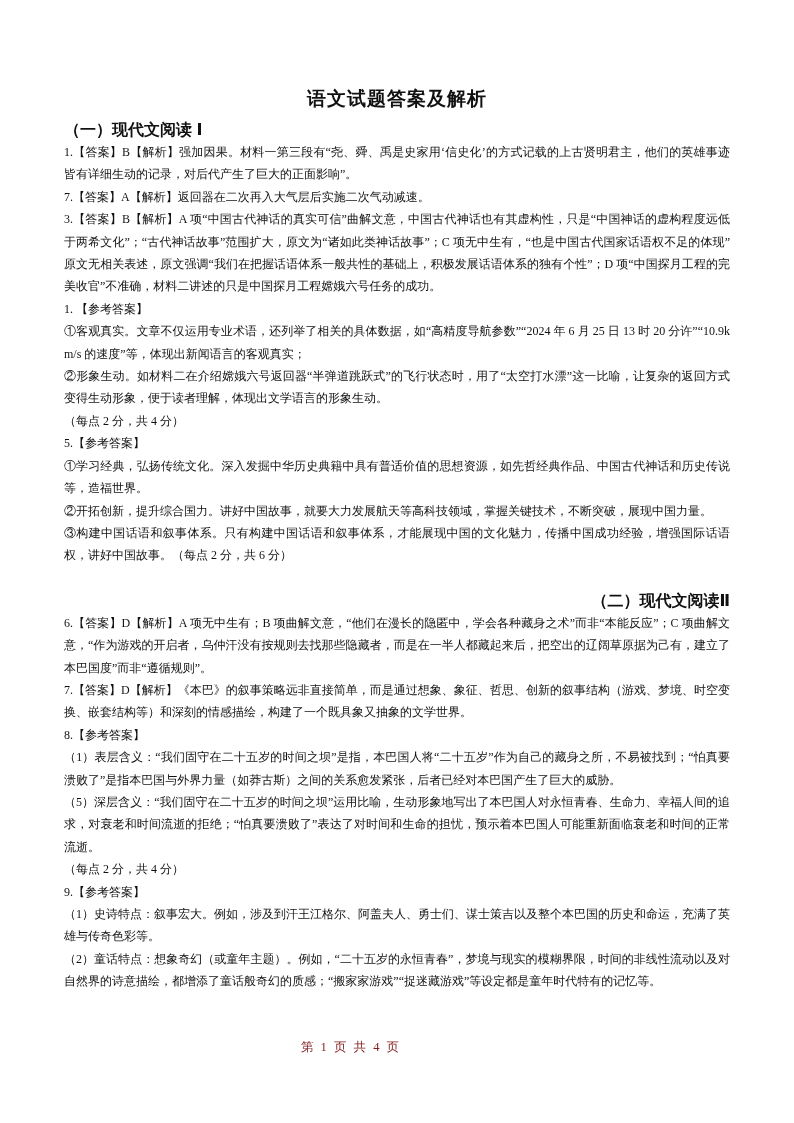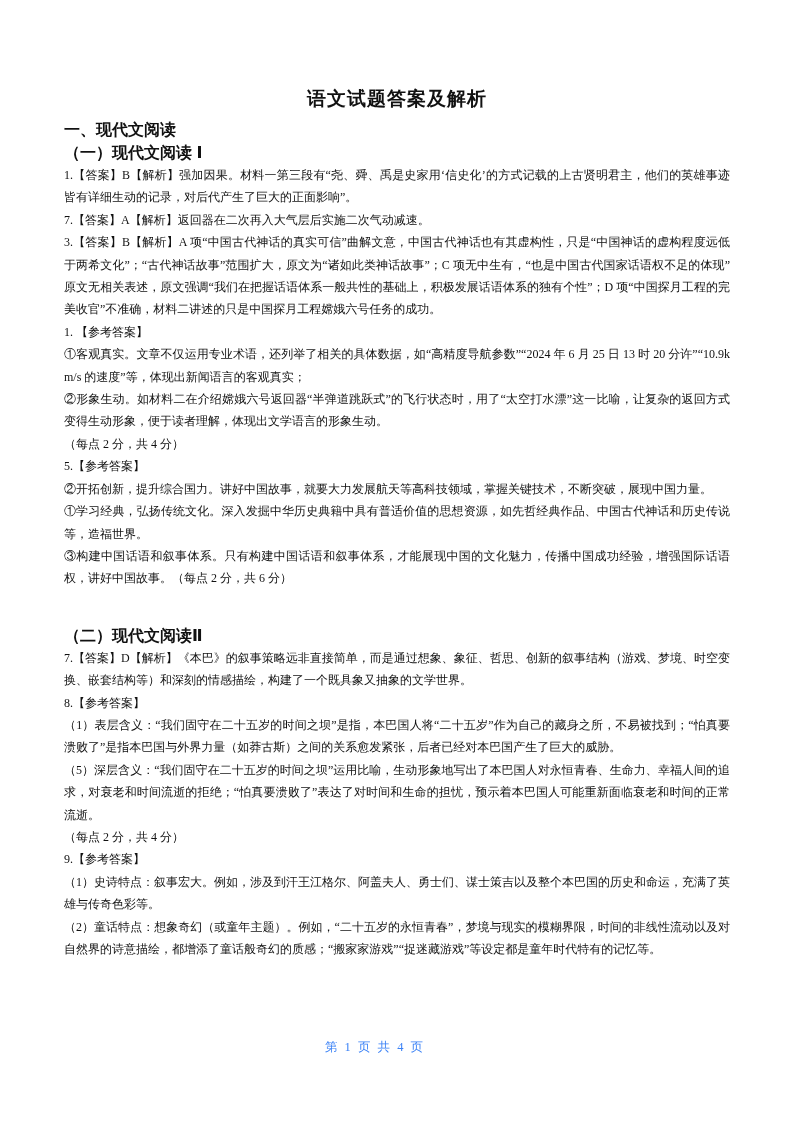--- a/index.html
+++ b/index.html
@@ -33,68 +33,68 @@
     letter-spacing: 1px;
   }
   .sec-heading, .sub-heading {
     font-family: "Liberation Sans", "DejaVu Sans", sans-serif;
     font-weight: 700;
     font-size: 16px;
     line-height: 23px;
     margin: 0;
   }
   .sub-heading--spaced {
-    margin-top: 34px;
+    margin-top: 22px;
+    text-align: right;
   }
   .para {
     font-size: 12px;
     line-height: 22.4px;
     text-align: justify;
     margin: 0;
     word-break: break-all;
   }
   .footer {
     position: absolute;
     top: 1038px;
     left: 0;
     width: 702px;
     text-align: center;
     font-size: 12.5px;
     line-height: 18px;
-    color: #3b82f6;
+    color: #7f1d1d;
     letter-spacing: 2px;
-    margin-left: 24px;
   }
 </style>
 </head>
 <body>
 
 <div class="page">
   <div class="content">
 
     <h1 class="doc-title">语文试题答案及解析</h1>
 
-    <h2 class="sec-heading">一、现代文阅读</h2>
 
     <h3 class="sub-heading">（一）现代文阅读 Ⅰ</h3>
 
     <p class="para">1.【答案】B【解析】强加因果。材料一第三段有“尧、舜、禹是史家用‘信史化’的方式记载的上古贤明君主，他们的英雄事迹皆有详细生动的记录，对后代产生了巨大的正面影响”。</p>
     <p class="para">7.【答案】A【解析】返回器在二次再入大气层后实施二次气动减速。</p>
     <p class="para">3.【答案】B【解析】A 项“中国古代神话的真实可信”曲解文意，中国古代神话也有其虚构性，只是“中国神话的虚构程度远低于两希文化”；“古代神话故事”范围扩大，原文为“诸如此类神话故事”；C 项无中生有，“也是中国古代国家话语权不足的体现”原文无相关表述，原文强调“我们在把握话语体系一般共性的基础上，积极发展话语体系的独有个性”；D 项“中国探月工程的完美收官”不准确，材料二讲述的只是中国探月工程嫦娥六号任务的成功。</p>
     <p class="para">1. 【参考答案】</p>
     <p class="para">①客观真实。文章不仅运用专业术语，还列举了相关的具体数据，如“高精度导航参数”“2024 年 6 月 25 日 13 时 20 分许”“10.9km/s 的速度”等，体现出新闻语言的客观真实；</p>
     <p class="para">②形象生动。如材料二在介绍嫦娥六号返回器“半弹道跳跃式”的飞行状态时，用了“太空打水漂”这一比喻，让复杂的返回方式变得生动形象，便于读者理解，体现出文学语言的形象生动。</p>
     <p class="para">（每点 2 分，共 4 分）</p>
     <p class="para">5.【参考答案】</p>
+    <p class="para">①学习经典，弘扬传统文化。深入发掘中华历史典籍中具有普适价值的思想资源，如先哲经典作品、中国古代神话和历史传说等，造福世界。</p>
     <p class="para">②开拓创新，提升综合国力。讲好中国故事，就要大力发展航天等高科技领域，掌握关键技术，不断突破，展现中国力量。</p>
-    <p class="para">①学习经典，弘扬传统文化。深入发掘中华历史典籍中具有普适价值的思想资源，如先哲经典作品、中国古代神话和历史传说等，造福世界。</p>
     <p class="para">③构建中国话语和叙事体系。只有构建中国话语和叙事体系，才能展现中国的文化魅力，传播中国成功经验，增强国际话语权，讲好中国故事。（每点 2 分，共 6 分）</p>
 
     <h3 class="sub-heading sub-heading--spaced">（二）现代文阅读Ⅱ</h3>
 
+    <p class="para">6.【答案】D【解析】A 项无中生有；B 项曲解文意，“他们在漫长的隐匿中，学会各种藏身之术”而非“本能反应”；C 项曲解文意，“作为游戏的开启者，乌仲汗没有按规则去找那些隐藏者，而是在一半人都藏起来后，把空出的辽阔草原据为己有，建立了本巴国度”而非“遵循规则”。</p>
     <p class="para">7.【答案】D【解析】《本巴》的叙事策略远非直接简单，而是通过想象、象征、哲思、创新的叙事结构（游戏、梦境、时空变换、嵌套结构等）和深刻的情感描绘，构建了一个既具象又抽象的文学世界。</p>
     <p class="para">8.【参考答案】</p>
     <p class="para">（1）表层含义：“我们固守在二十五岁的时间之坝”是指，本巴国人将“二十五岁”作为自己的藏身之所，不易被找到；“怕真要溃败了”是指本巴国与外界力量（如莽古斯）之间的关系愈发紧张，后者已经对本巴国产生了巨大的威胁。</p>
     <p class="para">（5）深层含义：“我们固守在二十五岁的时间之坝”运用比喻，生动形象地写出了本巴国人对永恒青春、生命力、幸福人间的追求，对衰老和时间流逝的拒绝；“怕真要溃败了”表达了对时间和生命的担忧，预示着本巴国人可能重新面临衰老和时间的正常流逝。</p>
     <p class="para">（每点 2 分，共 4 分）</p>
     <p class="para">9.【参考答案】</p>
     <p class="para">（1）史诗特点：叙事宏大。例如，涉及到汗王江格尔、阿盖夫人、勇士们、谋士策吉以及整个本巴国的历史和命运，充满了英雄与传奇色彩等。</p>
     <p class="para">（2）童话特点：想象奇幻（或童年主题）。例如，“二十五岁的永恒青春”，梦境与现实的模糊界限，时间的非线性流动以及对自然界的诗意描绘，都增添了童话般奇幻的质感；“搬家家游戏”“捉迷藏游戏”等设定都是童年时代特有的记忆等。</p>
 
   </div>

